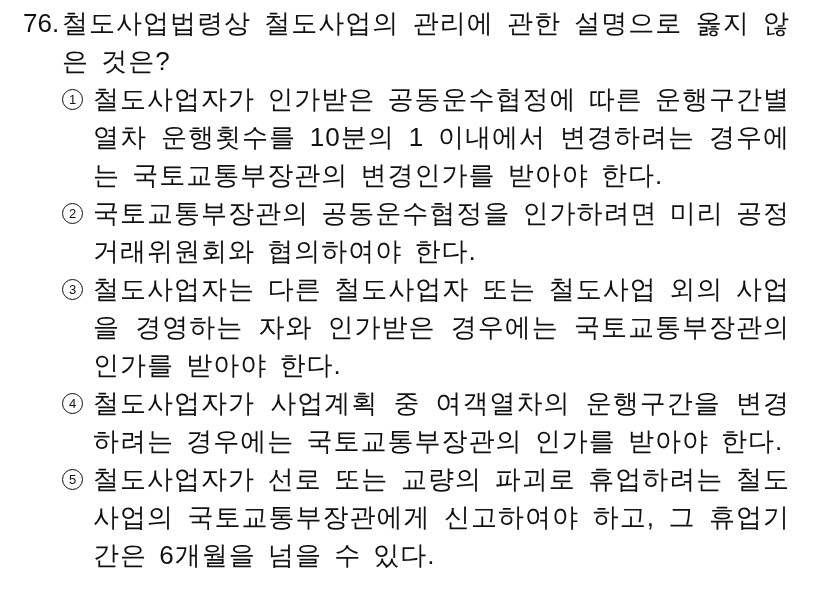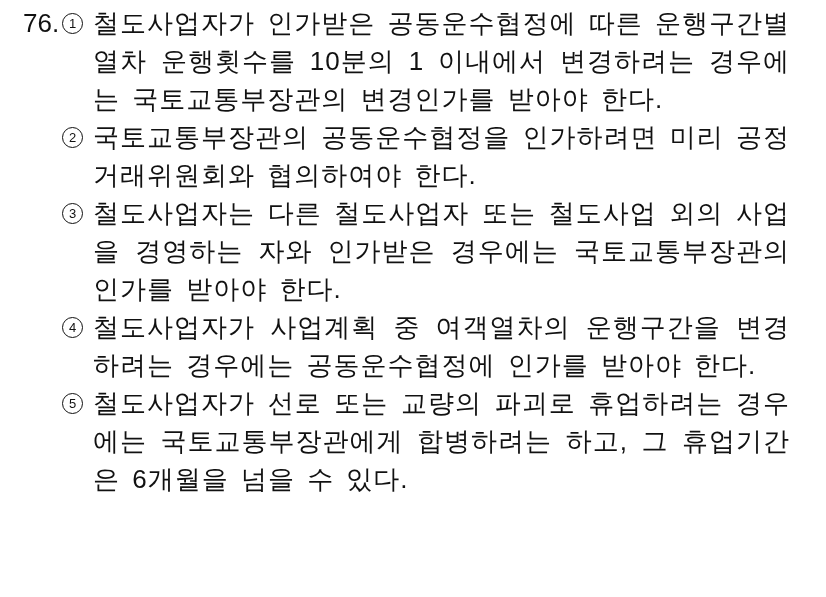--- a/index.html
+++ b/index.html
@@ -71,20 +71,21 @@
     word-spacing: 4px;
   }
 </style>
 </head>
 <body>
 
 <div class="page">
   <div class="question">
     <div class="qnum">76.</div>
     <div class="qbody">
+      <div class="qtext">철도사업법령상 철도사업의 관리에 관한 설명으로 옳지 않은 것은?</div>
       <div class="options">
 
         <div class="option">
           <span class="omark">
             <span class="marker-circle">1</span>
           </span>
           <span class="otext">철도사업자가 인가받은 공동운수협정에 따른 운행구간별 열차 운행횟수를 10분의 1 이내에서 변경하려는 경우에는 국토교통부장관의 변경인가를 받아야 한다.</span>
         </div>
 
         <div class="option">
@@ -98,26 +99,26 @@
           <span class="omark">
             <span class="marker-circle">3</span>
           </span>
           <span class="otext">철도사업자는 다른 철도사업자 또는 철도사업 외의 사업을 경영하는 자와 인가받은 경우에는 국토교통부장관의 인가를 받아야 한다.</span>
         </div>
 
         <div class="option">
           <span class="omark">
             <span class="marker-circle">4</span>
           </span>
-          <span class="otext">철도사업자가 사업계획 중 여객열차의 운행구간을 변경하려는 경우에는 공동운수협정에 인가를 받아야 한다.</span>
+          <span class="otext">철도사업자가 사업계획 중 여객열차의 운행구간을 변경하려는 경우에는 국토교통부장관의 인가를 받아야 한다.</span>
         </div>
 
         <div class="option">
           <span class="omark">
             <span class="marker-circle">5</span>
           </span>
-          <span class="otext">철도사업자가 선로 또는 교량의 파괴로 휴업하려는 경우에는 국토교통부장관에게 합병하려는 하고, 그 휴업기간은 6개월을 넘을 수 있다.</span>
+          <span class="otext">철도사업자가 선로 또는 교량의 파괴로 휴업하려는 철도사업의 국토교통부장관에게 신고하여야 하고, 그 휴업기간은 6개월을 넘을 수 있다.</span>
         </div>
 
       </div>
     </div>
   </div>
 </div>
 
 </body></html>

